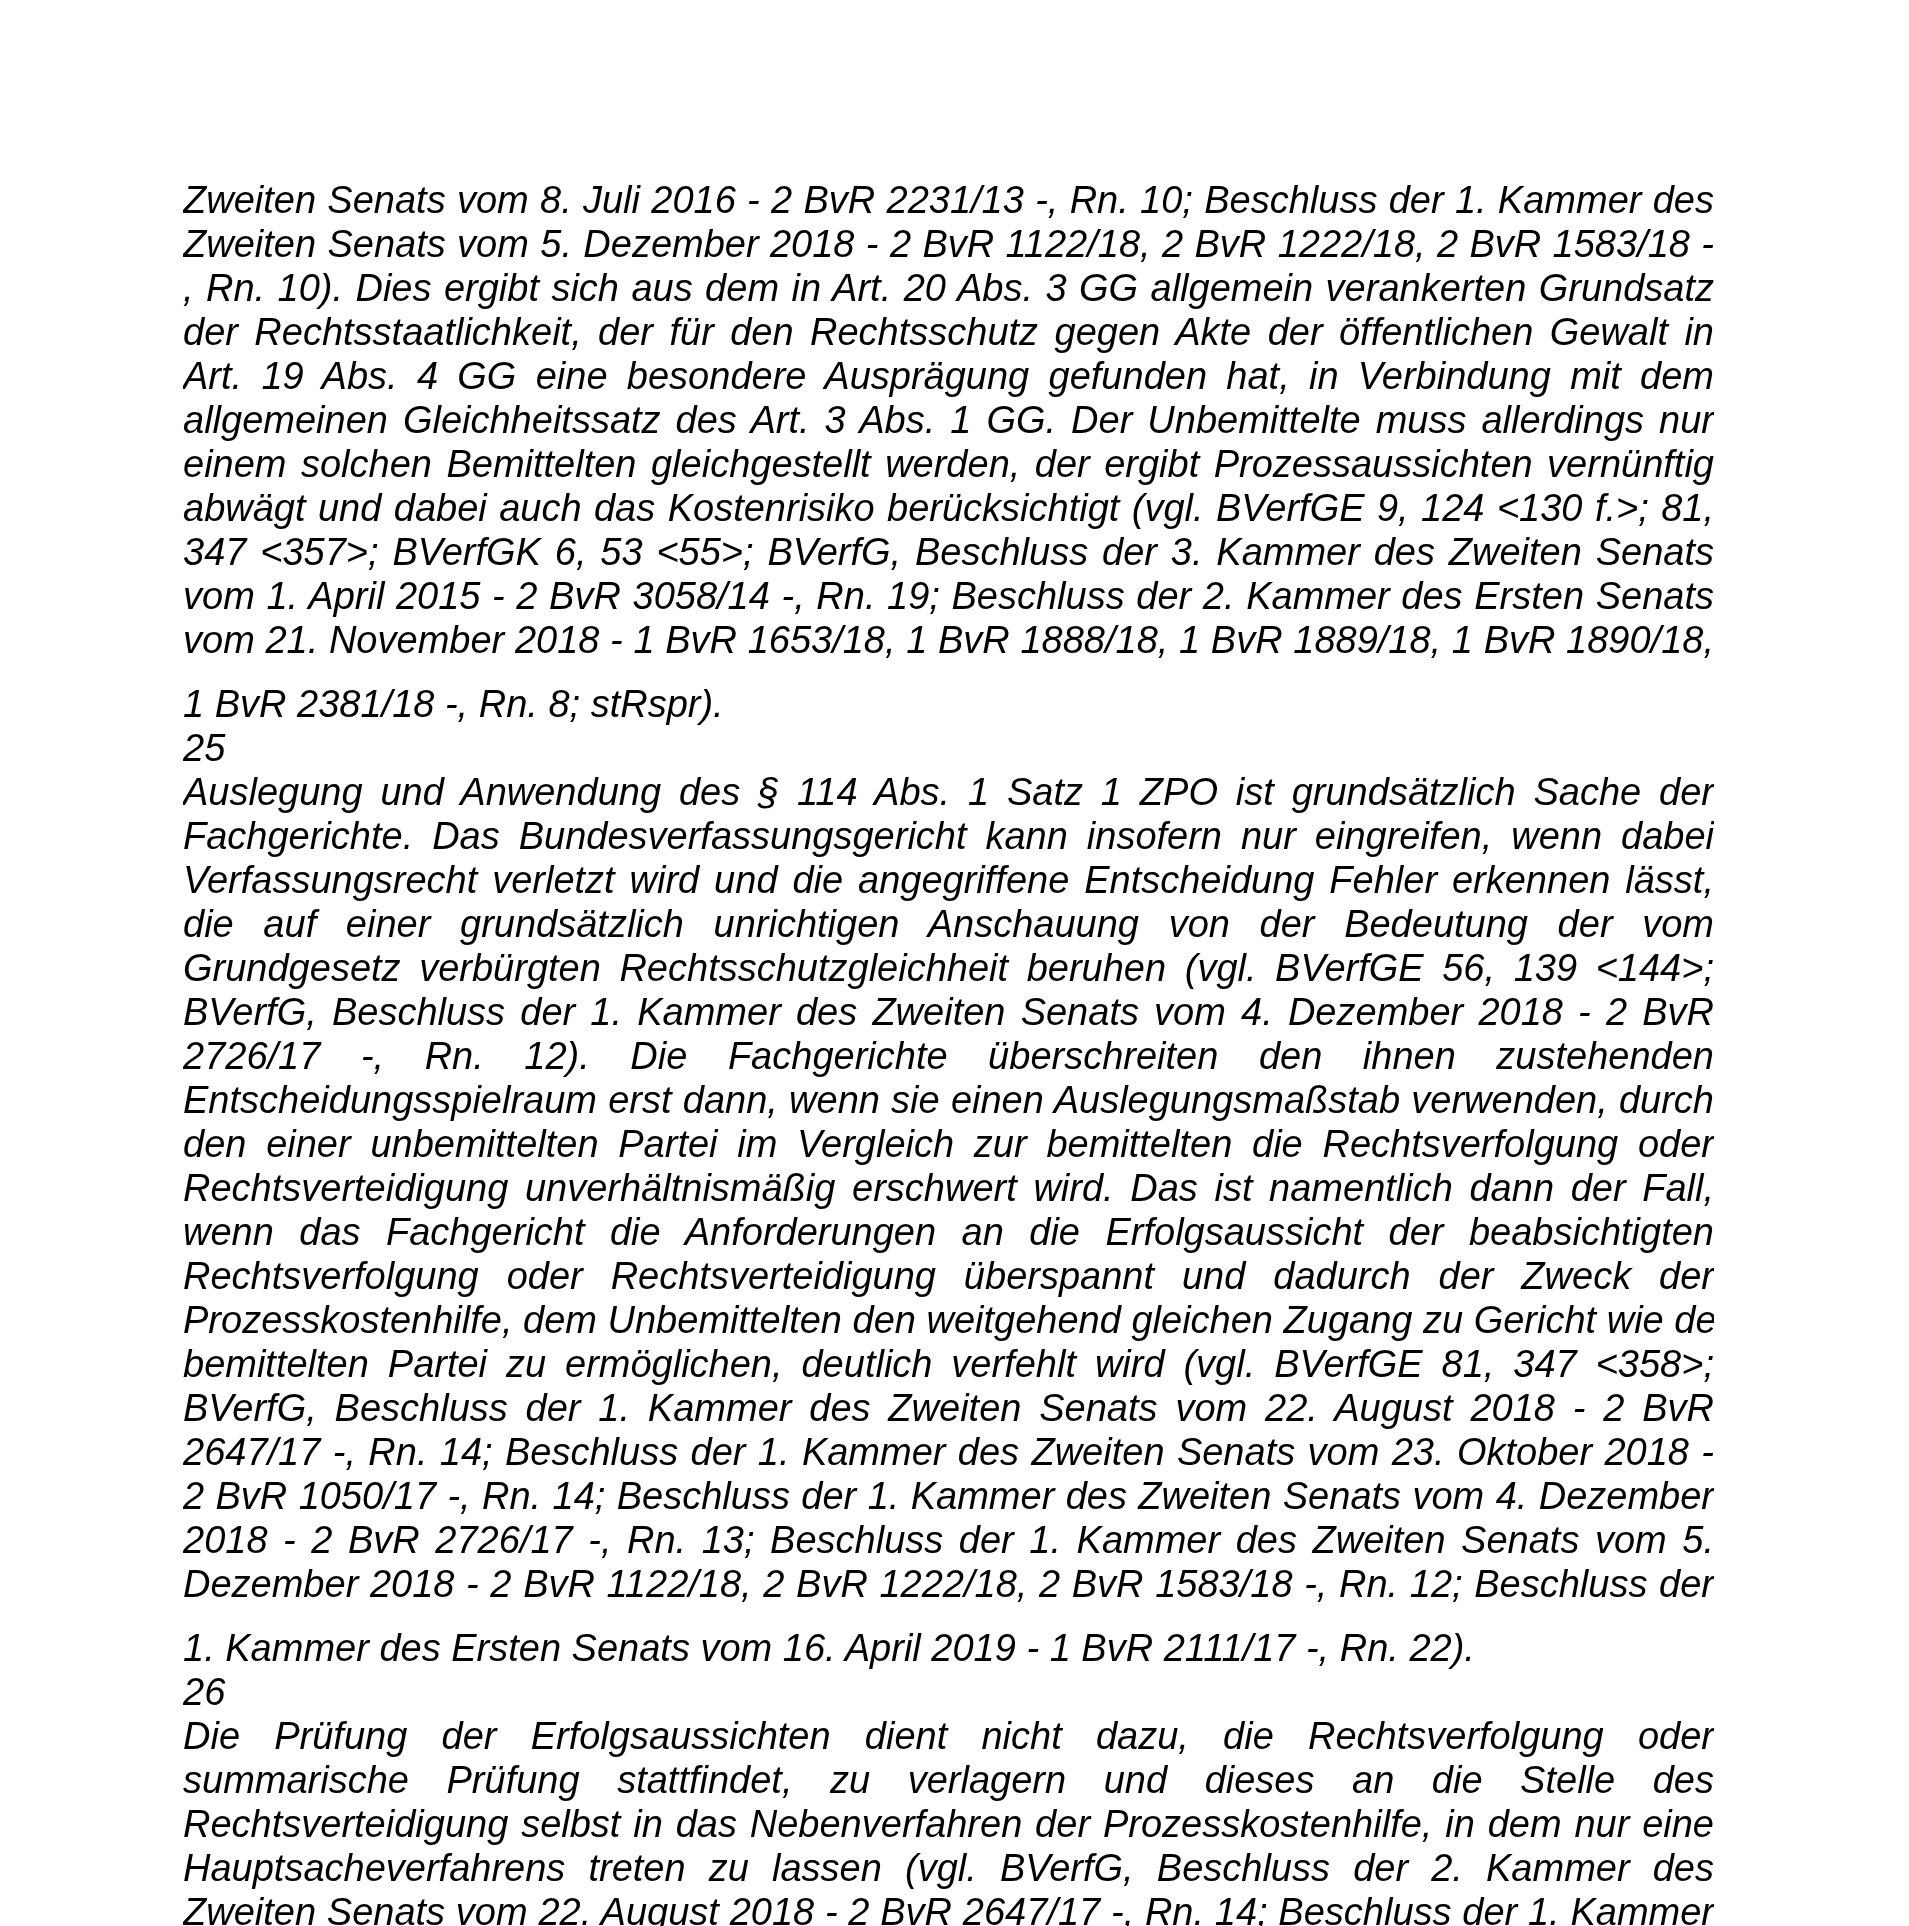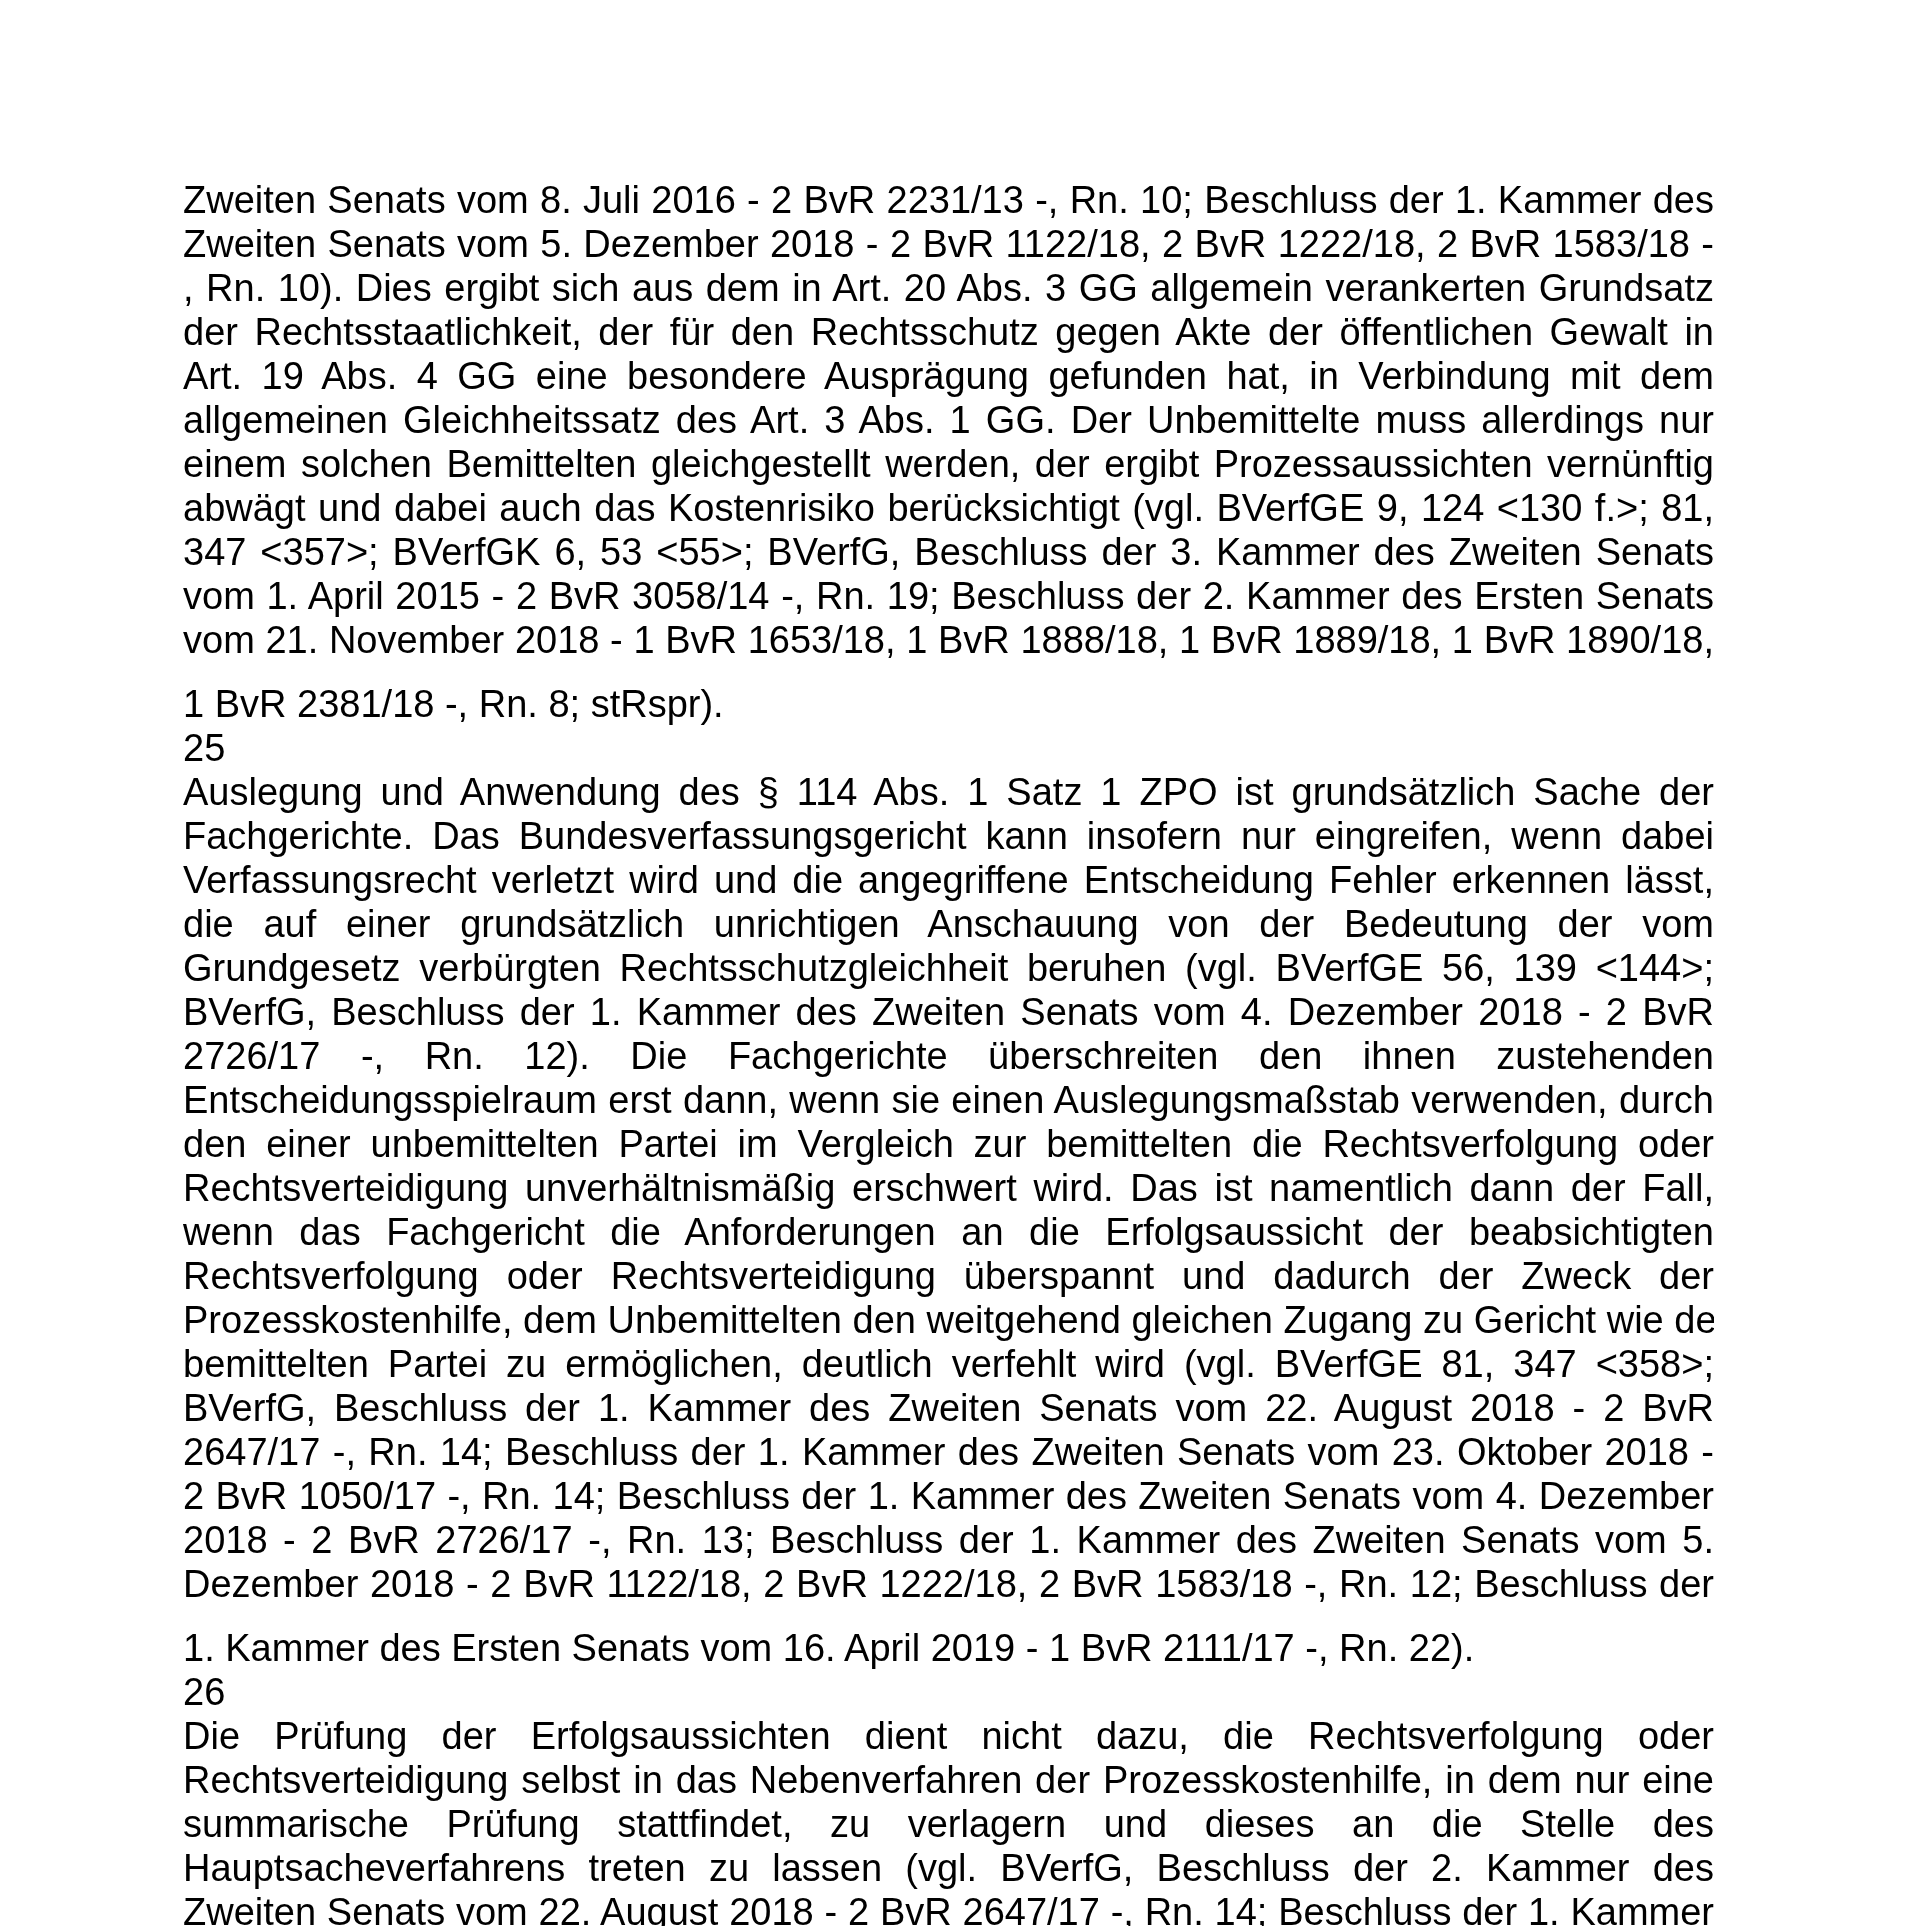--- a/index.html
+++ b/index.html
@@ -22,20 +22,21 @@
     font-weight: 400;
     letter-spacing: 0;
     word-spacing: normal;
   }
   .line {
     text-align: justify;
     text-align-last: justify;
     height: 44px;
     overflow: hidden;
     white-space: nowrap; 
+    font-style: italic;
   }
   .line.flush {
     text-align: left;
     text-align-last: left;
     margin-top: 20px;
   }
   .line.marker {
     text-align: center;
     text-align-last: left;
   }
@@ -73,20 +74,20 @@
       <div class="line">Prozesskostenhilfe, dem Unbemittelten den weitgehend gleichen Zugang zu Gericht wie der</div>
       <div class="line">bemittelten Partei zu ermöglichen, deutlich verfehlt wird (vgl. BVerfGE 81, 347 &lt;358&gt;;</div>
       <div class="line">BVerfG, Beschluss der 1. Kammer des Zweiten Senats vom 22. August 2018 - 2 BvR</div>
       <div class="line">2647/17 -, Rn. 14; Beschluss der 1. Kammer des Zweiten Senats vom 23. Oktober 2018 -</div>
       <div class="line">2 BvR 1050/17 -, Rn. 14; Beschluss der 1. Kammer des Zweiten Senats vom 4. Dezember</div>
       <div class="line">2018 - 2 BvR 2726/17 -, Rn. 13; Beschluss der 1. Kammer des Zweiten Senats vom 5.</div>
       <div class="line">Dezember 2018 - 2 BvR 1122/18, 2 BvR 1222/18, 2 BvR 1583/18 -, Rn. 12; Beschluss der</div>
       <div class="line flush">1. Kammer des Ersten Senats vom 16. April 2019 - 1 BvR 2111/17 -, Rn. 22).</div>
       <div class="line marker">26</div>
       <div class="line">Die Prüfung der Erfolgsaussichten dient nicht dazu, die Rechtsverfolgung oder</div>
+      <div class="line">summarische Prüfung stattfindet, zu verlagern und dieses an die Stelle des</div>
       <div class="line">Rechtsverteidigung selbst in das Nebenverfahren der Prozesskostenhilfe, in dem nur eine</div>
-      <div class="line">summarische Prüfung stattfindet, zu verlagern und dieses an die Stelle des</div>
       <div class="line">Hauptsacheverfahrens treten zu lassen (vgl. BVerfG, Beschluss der 2. Kammer des</div>
       <div class="line">Zweiten Senats vom 22. August 2018 - 2 BvR 2647/17 -, Rn. 14; Beschluss der 1. Kammer</div>
     </div>
 
 </div>
 
 
 </body></html>

